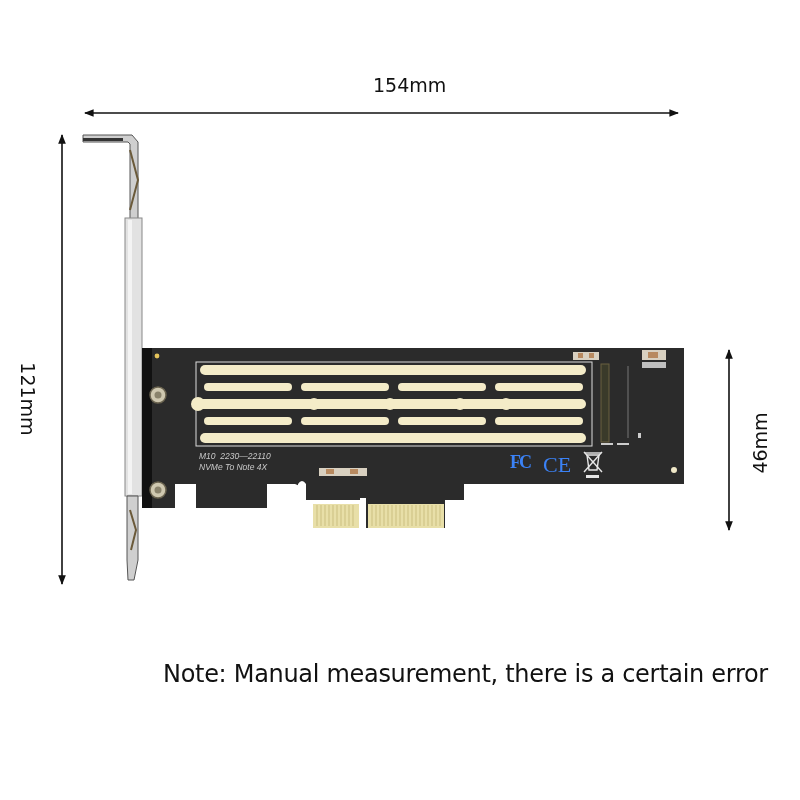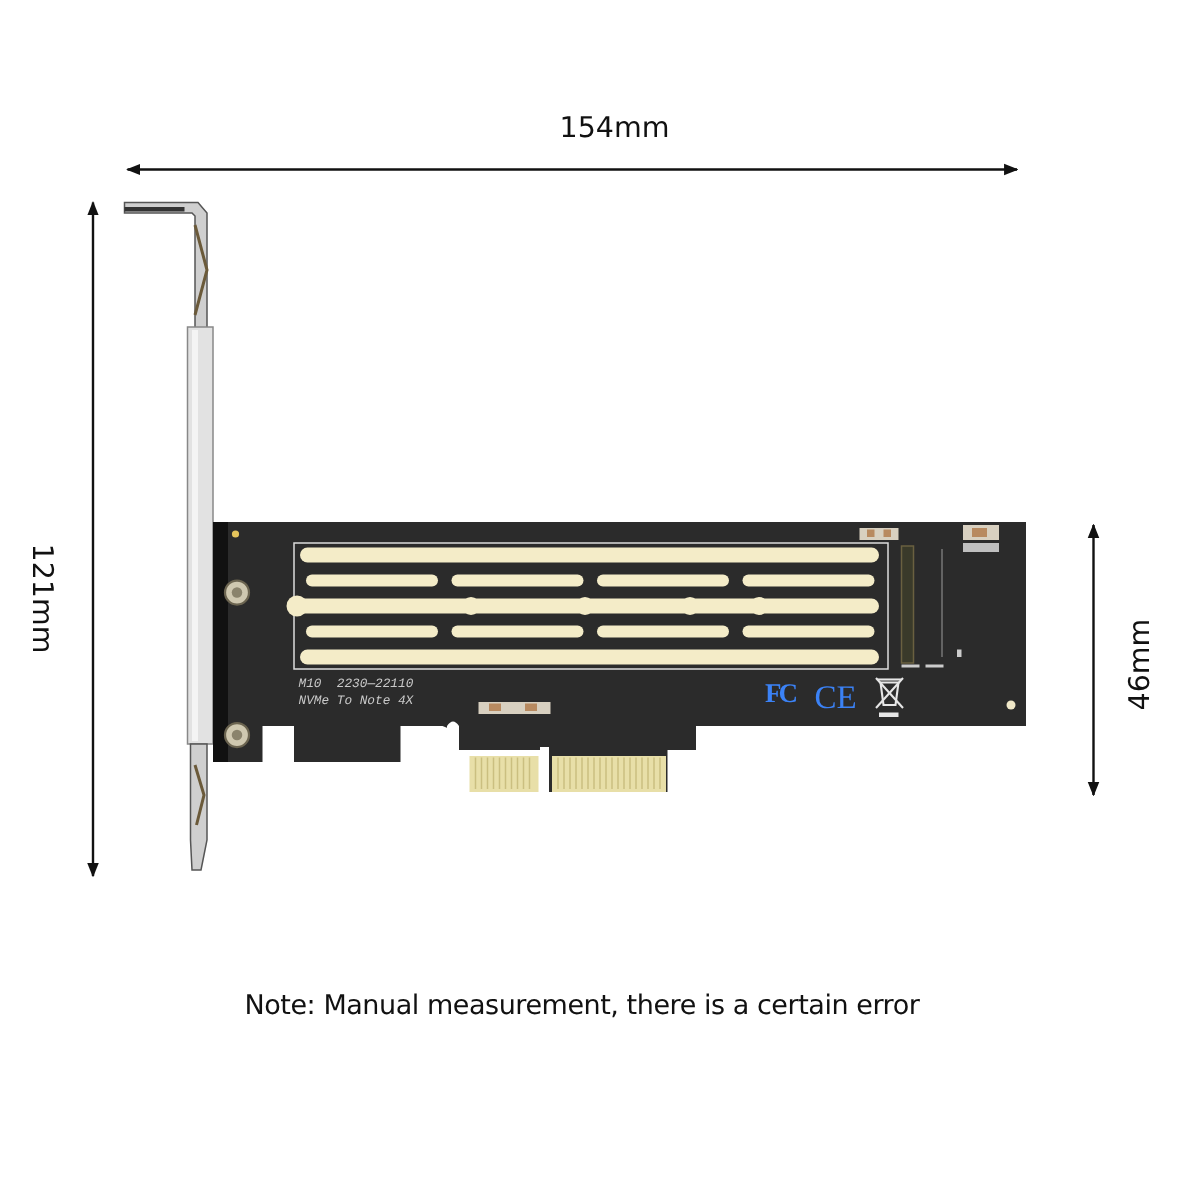--- a/index.html
+++ b/index.html
@@ -1,20 +1,20 @@
 <!DOCTYPE html>
 <html><head>
 <meta charset="utf-8">
 <style>
   html, body { margin:0; padding:0; background:#ffffff; }
   body { width:800px; height:800px; position:relative; overflow:hidden; font-family:"DejaVu Sans", sans-serif; }
   .abs { position:absolute; }
   .dim-text { position:absolute; font-family:"DejaVu Sans", sans-serif; color:#111; font-size:19px; }
-  .note { position:absolute; left:163px; top:660px; font-size:18px; color:#111; font-family:"DejaVu Sans", sans-serif; white-space:nowrap; letter-spacing:-0.3px; }
-  .pcb-label { position:absolute; color:#c9c9c9; font-style:italic; font-size:8.5px; font-family:Liberation Mono, monospace; white-space:nowrap; }
+  .note { position:absolute; left:163px; top:660px; font-size:24px; color:#111; font-family:"DejaVu Sans", sans-serif; white-space:nowrap; letter-spacing:-0.3px; }
+  .pcb-label { position:absolute; color:#c9c9c9; font-style:italic; font-size:8.5px; font-family:Liberation Sans, sans-serif; white-space:nowrap; }
   .cert { position:absolute; color:#3b82f6; font-family:Liberation Serif, serif; font-weight:bold; }
 </style>
 </head>
 <body>
 
 <svg class="abs" style="left:0;top:0" width="800" height="800">
   <defs>
     <marker id="arr" viewBox="0 0 10 10" refX="9" refY="5" markerWidth="6" markerHeight="6" orient="auto-start-reverse">
       <path d="M0,1 L10,5 L0,9 Z" fill="#111"></path>
     </marker>

